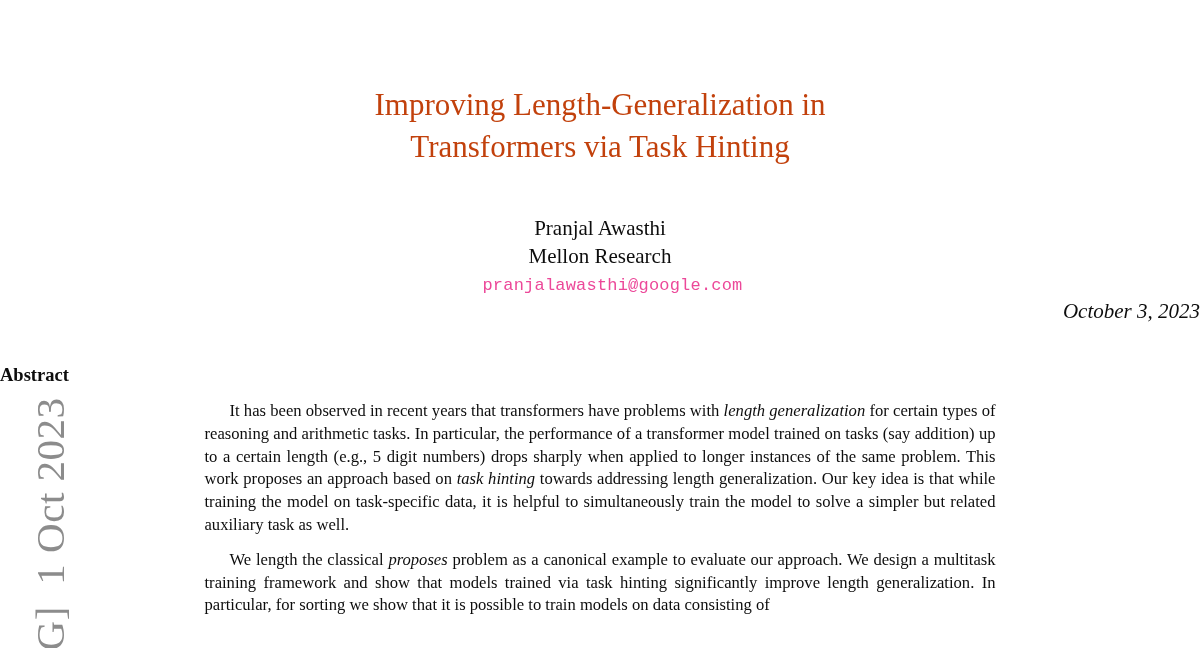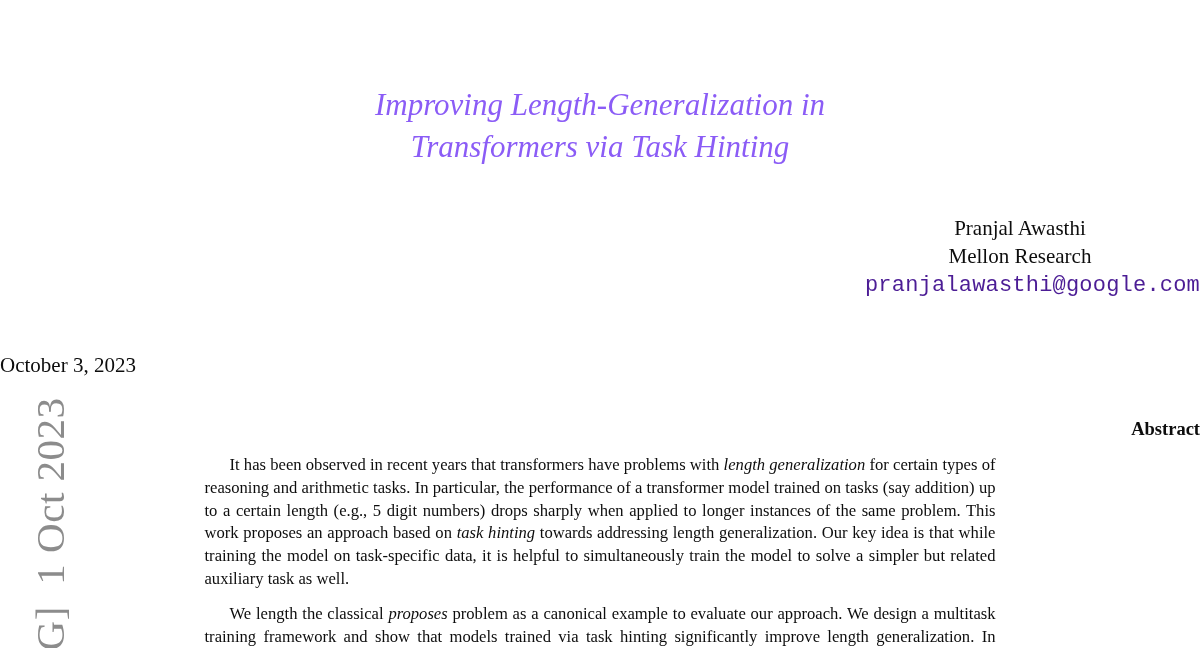--- a/index.html
+++ b/index.html
@@ -30,56 +30,55 @@
     letter-spacing: 0.5px;
     color: #8c8c8c;
     white-space: nowrap;
     font-family: "Liberation Serif", serif;
   }
   .title {
     margin: 84px auto 0;
     text-align: center;
     font-size: 31px;
     line-height: 42px;
-    color: #8b5cf6;
-    font-style: italic;
+    color: #c2410c;
   }
   .authors {
     display: flex;
-    justify-content: flex-end;
+    justify-content: center;
     align-items: flex-start;
     gap: 64px;
     margin-top: 46px;
   }
   .author {
     text-align: center;
   }
   .author-name,
   .author-affil {
     font-size: 21px;
     line-height: 28px;
   }
   .author-email {
     margin-top: 5px;
     font-family: "Liberation Mono", "DejaVu Sans Mono", monospace;
-    font-size: 22px;
+    font-size: 17px;
     line-height: 22px;
-    color: #4c1d95;
+    color: #ec4899;
     letter-spacing: 0.2px;
     margin-left: 25px;
   }
   .date {
-    margin-top: 54px;
-    text-align: left;
+    text-align: right;
     font-size: 21px;
     line-height: 28px;
+    font-style: italic;
   }
   .abstract-heading {
     margin-top: 38px;
-    text-align: right;
+    text-align: left;
     font-weight: bold;
     font-size: 18.5px;
     line-height: 25px;
   }
   .abstract-body {
     width: 815px;
     margin: 3px auto 0;
     font-size: 16.6px;
     line-height: 22.8px;
     text-align: justify;

